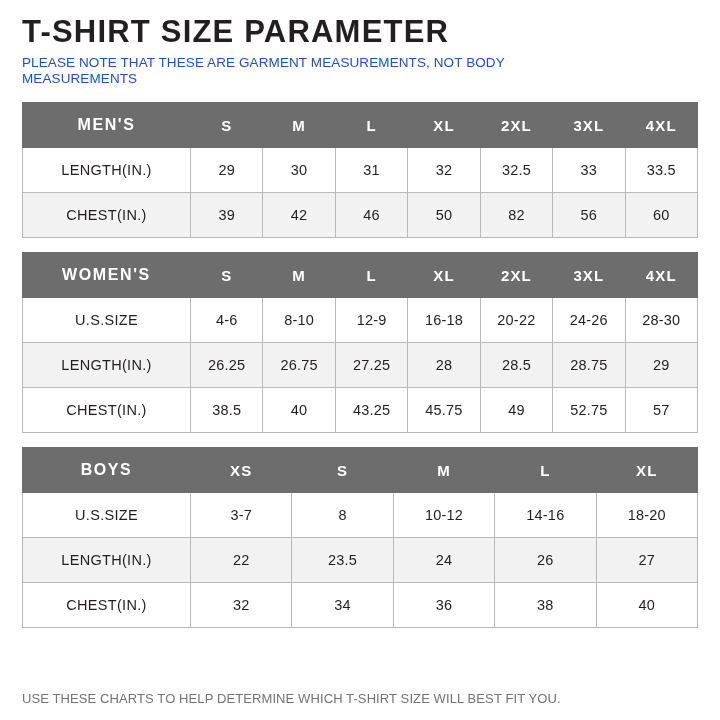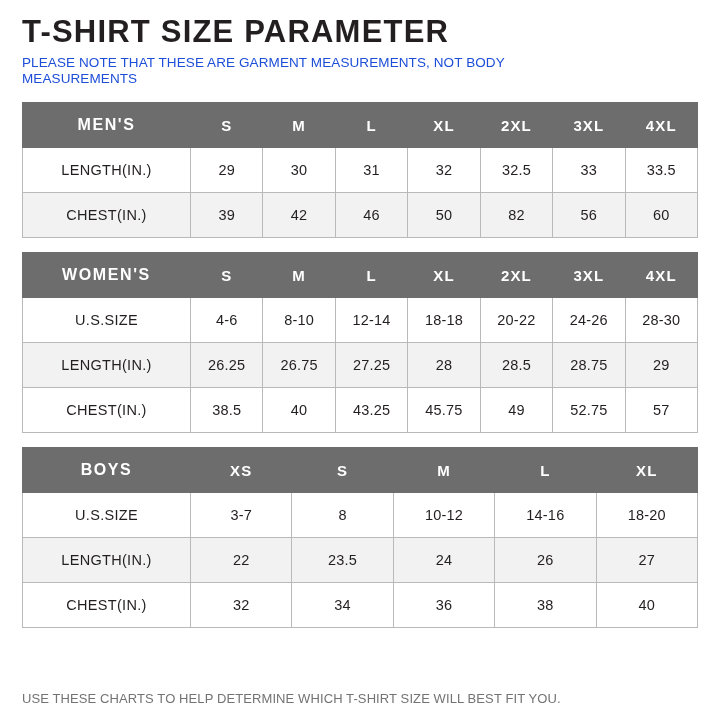--- a/index.html
+++ b/index.html
@@ -151,22 +151,22 @@
         <th>2XL</th>
         <th>3XL</th>
         <th>4XL</th>
       </tr>
     </thead>
     <tbody>
       <tr>
         <td class="row-label">U.S.SIZE</td>
         <td>4-6</td>
         <td>8-10</td>
-        <td>12-14</td>
-        <td>18-18</td>
+        <td>12-9</td>
+        <td>16-18</td>
         <td>20-22</td>
         <td>24-26</td>
         <td>28-30</td>
       </tr>
       <tr class="alt">
         <td class="row-label">LENGTH(IN.)</td>
         <td>26.25</td>
         <td>26.75</td>
         <td>27.25</td>
         <td>28</td>

